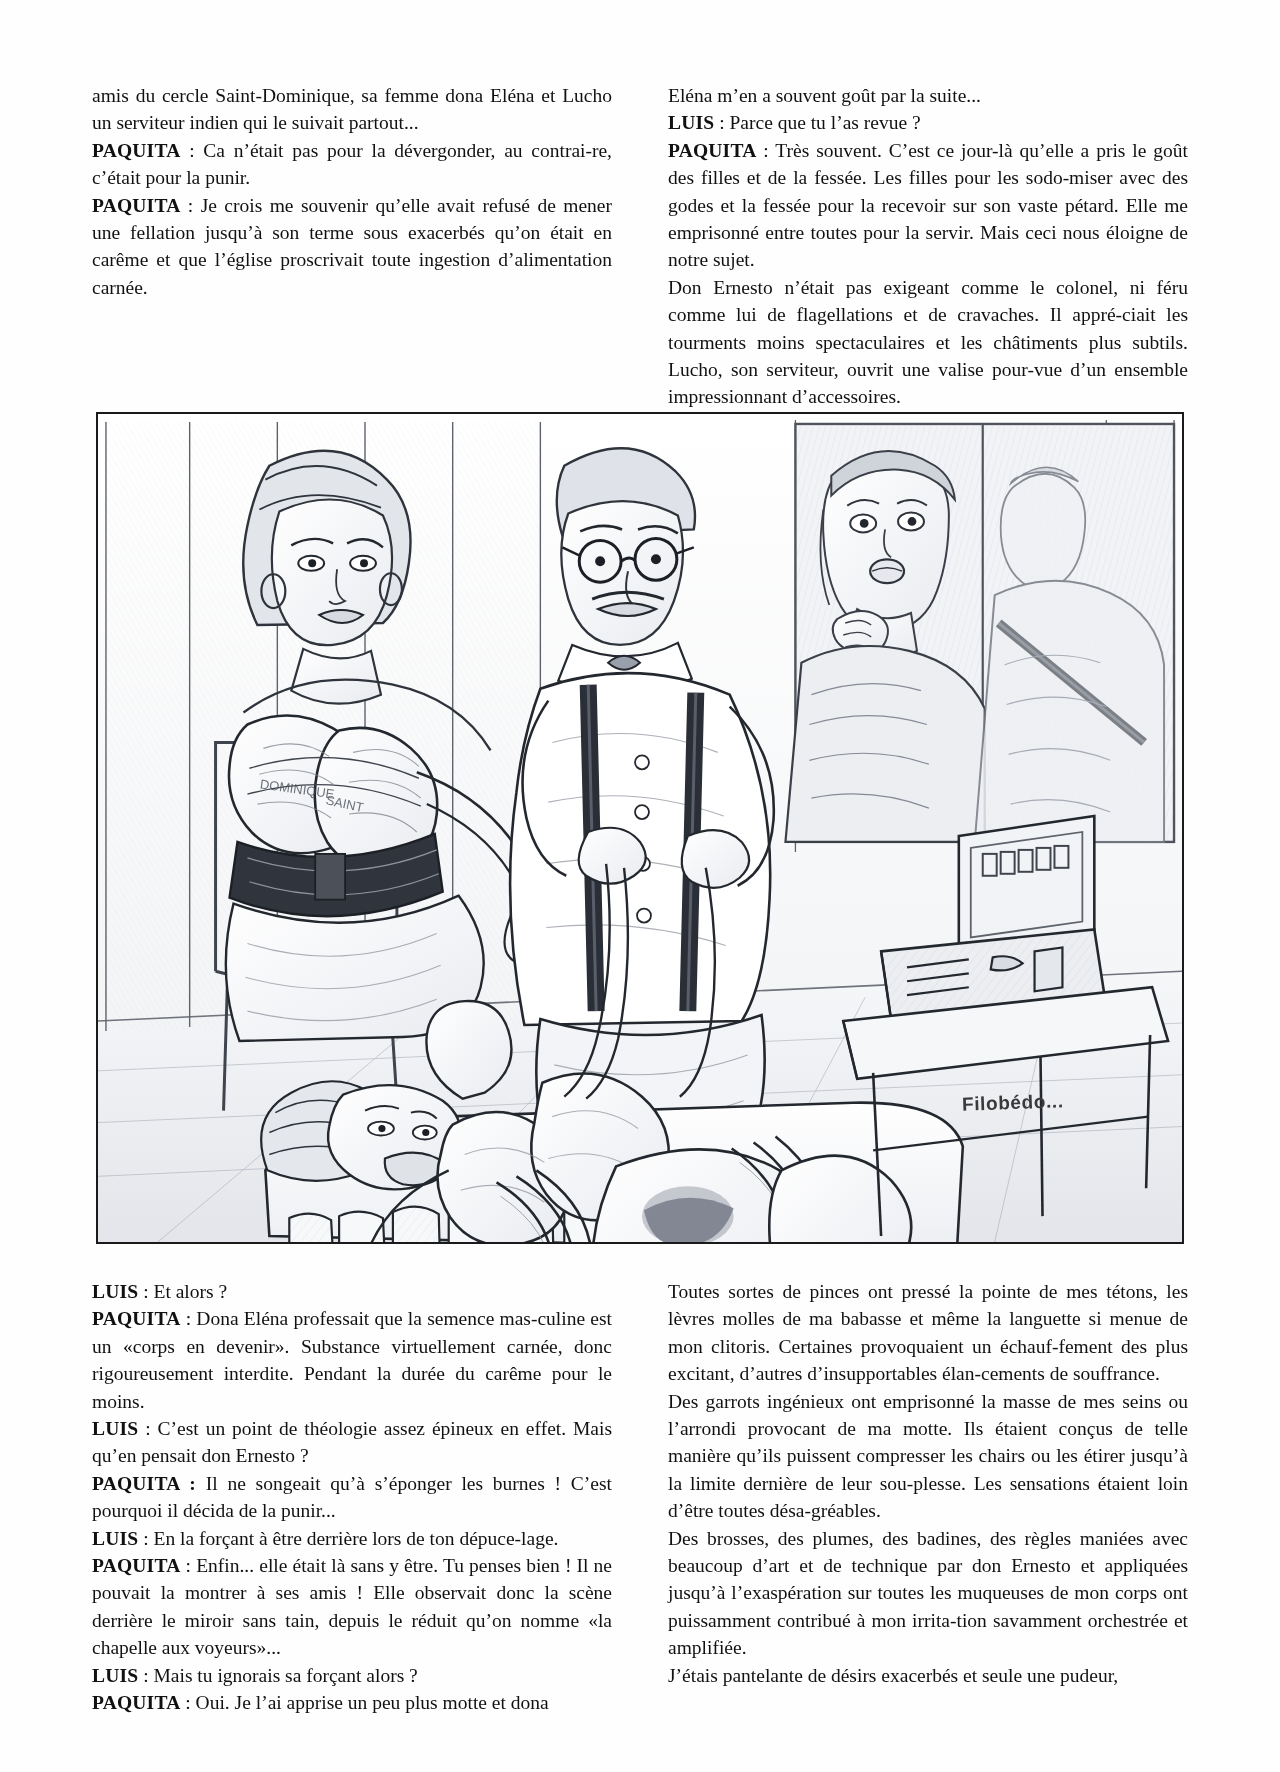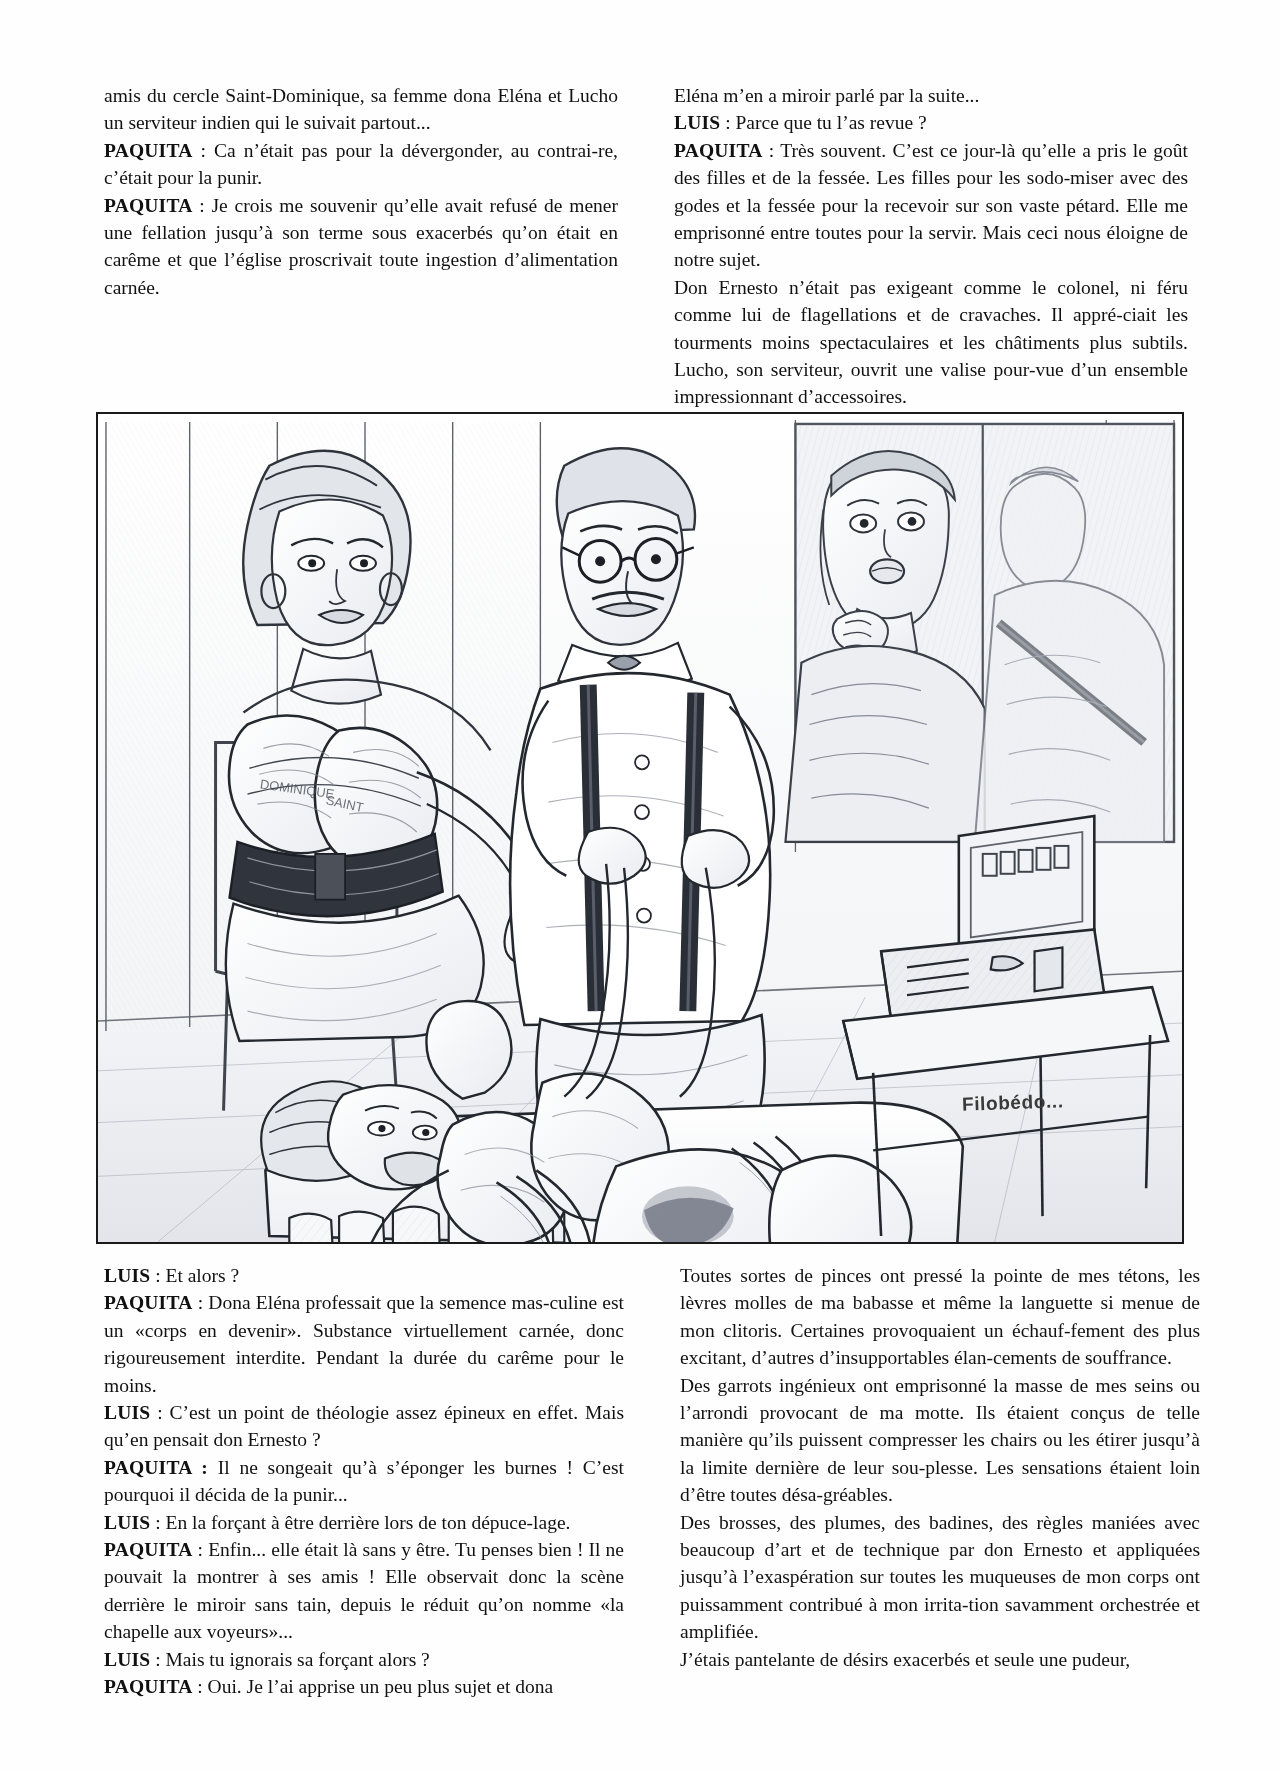--- a/index.html
+++ b/index.html
@@ -14,23 +14,22 @@
     background: #fefefe;
     font-family: "Liberation Serif", "DejaVu Serif", serif;
     color: #111111;
     overflow: hidden;
   }
 
   
   .cols {
     display: flex;
     gap: 56px;
-    padding: 0 92px;
+    padding: 16px 92px;
     box-sizing: border-box;
-    margin-left: 12px;
   }
   .cols.top { padding-top: 82px; }
   .col {
     flex: 1 1 0;
     min-width: 0;
   }
   .col p {
     margin: 0;
     font-size: 19.5px;
     line-height: 27.4px;
@@ -84,21 +83,21 @@
 
 <div class="page">
 
   <div class="cols top">
     <div class="col left">
       <p><span class="spk"></span><span>amis du cercle Saint-Dominique, sa femme dona Eléna et Lucho un serviteur indien qui le suivait partout...</span></p>
       <p><span class="spk">PAQUITA</span><span> : Ca n’était pas pour la dévergonder, au contrai-re, c’était pour la punir.</span></p>
       <p><span class="spk">PAQUITA</span><span> : Je crois me souvenir qu’elle avait refusé de mener une fellation jusqu’à son terme sous exacerbés qu’on était en carême et que l’église proscrivait toute ingestion d’alimentation carnée.</span></p>
     </div>
     <div class="col right">
-      <p><span class="spk"></span><span>Eléna m’en a miroir parlé par la suite...</span></p>
+      <p><span class="spk"></span><span>Eléna m’en a souvent goût par la suite...</span></p>
       <p><span class="spk">LUIS</span><span> : Parce que tu l’as revue ?</span></p>
       <p><span class="spk">PAQUITA</span><span> : Très souvent. C’est ce jour-là qu’elle a pris le goût des filles et de la fessée. Les filles pour les sodo-miser avec des godes et la fessée pour la recevoir sur son vaste pétard. Elle me emprisonné entre toutes pour la servir. Mais ceci nous éloigne de notre sujet.</span></p>
       <p><span class="spk"></span><span>Don Ernesto n’était pas exigeant comme le colonel, ni féru comme lui de flagellations et de cravaches. Il appré-ciait les tourments moins spectaculaires et les châtiments plus subtils. Lucho, son serviteur, ouvrit une valise pour-vue d’un ensemble impressionnant d’accessoires.</span></p>
     </div>
   </div>
 
   <div class="illus-wrap">
     <svg viewBox="0 0 1088 832" preserveAspectRatio="none">
       <defs>
         <linearGradient id="gWall" x1="0" y1="0" x2="0" y2="1">
@@ -454,21 +453,21 @@
 
   <div class="cols bottom">
     <div class="col left">
       <p><span class="spk">LUIS</span><span> : Et alors ?</span></p>
       <p><span class="spk">PAQUITA</span><span> : Dona Eléna professait que la semence mas-culine est un «corps en devenir». Substance virtuellement carnée, donc rigoureusement interdite. Pendant la durée du carême pour le moins.</span></p>
       <p><span class="spk">LUIS</span><span> : C’est un point de théologie assez épineux en effet. Mais qu’en pensait don Ernesto ?</span></p>
       <p><span class="spk">PAQUITA :</span><span> Il ne songeait qu’à s’éponger les burnes ! C’est pourquoi il décida de la punir...</span></p>
       <p><span class="spk">LUIS</span><span> : En la forçant à être derrière lors de ton dépuce-lage.</span></p>
       <p><span class="spk">PAQUITA</span><span> : Enfin... elle était là sans y être. Tu penses bien ! Il ne pouvait la montrer à ses amis ! Elle observait donc la scène derrière le miroir sans tain, depuis le réduit qu’on nomme «la chapelle aux voyeurs»...</span></p>
       <p><span class="spk">LUIS</span><span> : Mais tu ignorais sa forçant alors ?</span></p>
-      <p><span class="spk">PAQUITA</span><span> : Oui. Je l’ai apprise un peu plus sujet et dona</span></p>
+      <p><span class="spk">PAQUITA</span><span> : Oui. Je l’ai apprise un peu plus motte et dona</span></p>
     </div>
     <div class="col right">
       <p><span class="spk"></span><span>Toutes sortes de pinces ont pressé la pointe de mes tétons, les lèvres molles de ma babasse et même la languette si menue de mon clitoris. Certaines provoquaient un échauf-fement des plus excitant, d’autres d’insupportables élan-cements de souffrance.</span></p>
       <p><span class="spk"></span><span>Des garrots ingénieux ont emprisonné la masse de mes seins ou l’arrondi provocant de ma motte. Ils étaient conçus de telle manière qu’ils puissent compresser les chairs ou les étirer jusqu’à la limite dernière de leur sou-plesse. Les sensations étaient loin d’être toutes désa-gréables.</span></p>
       <p><span class="spk"></span><span>Des brosses, des plumes, des badines, des règles maniées avec beaucoup d’art et de technique par don Ernesto et appliquées jusqu’à l’exaspération sur toutes les muqueuses de mon corps ont puissamment contribué à mon irrita-tion savamment orchestrée et amplifiée.</span></p>
       <p><span class="spk"></span><span>J’étais pantelante de désirs exacerbés et seule une pudeur,</span></p>
     </div>
   </div>
 
 </div>

